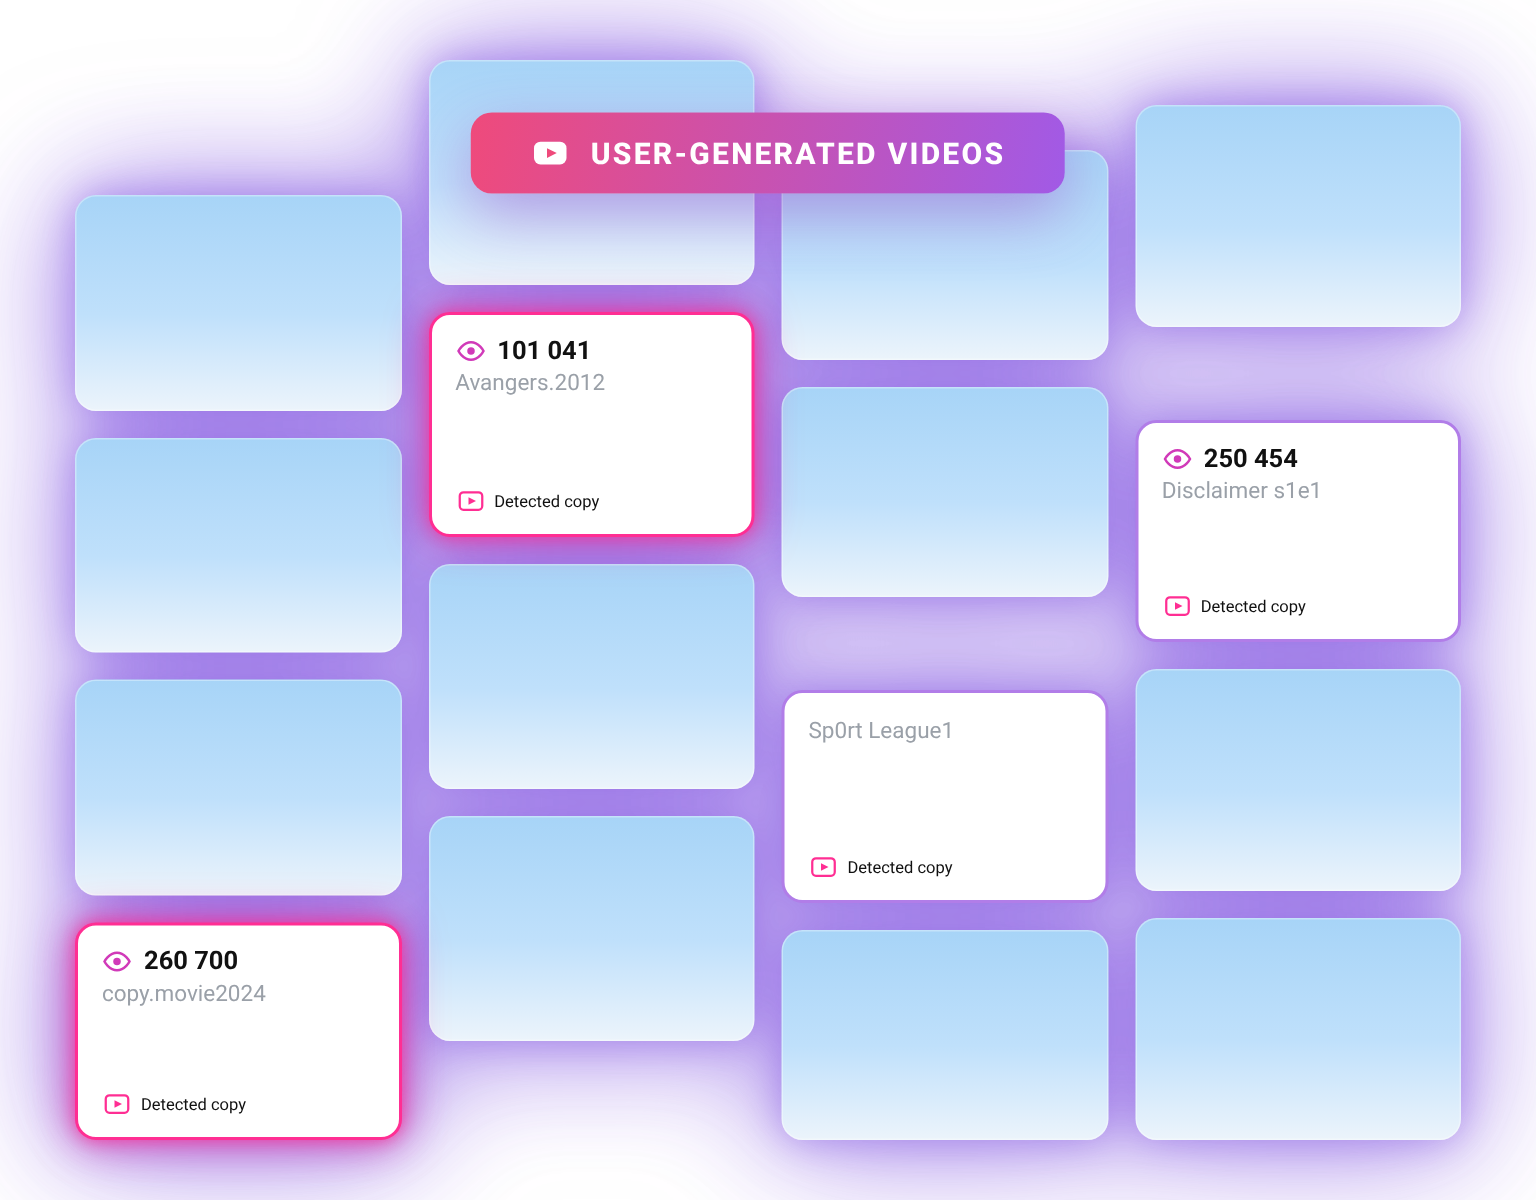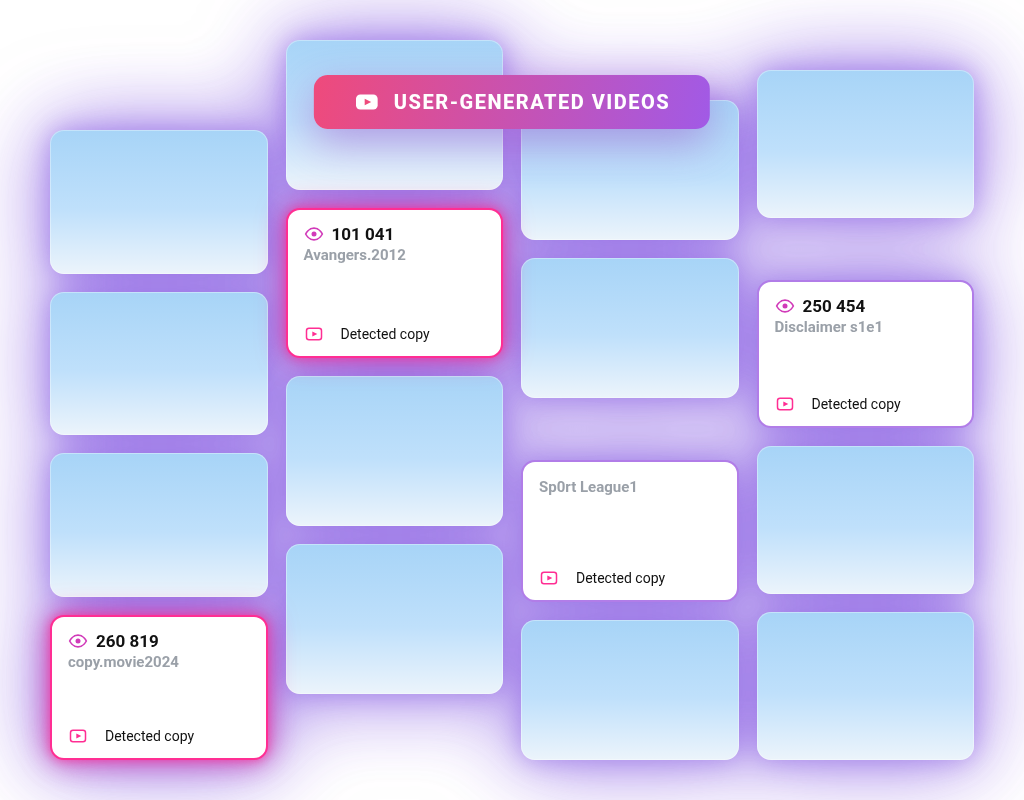--- a/index.html
+++ b/index.html
@@ -71,26 +71,26 @@
     border-color:#b17de8;
     margin-top:44px;
   }
   .card .views{
     display:flex;align-items:center;gap:8px;
     font-weight:700;color:var(--text);font-size:17px;
   }
   .card .views svg{width:20px;height:20px;flex:none;}
   .card .title{
     margin-top:2px;
-    color:var(--muted);font-size:15px;font-weight:700;
+    color:var(--muted);font-size:15px;font-weight:400;
   }
   .card .spacer{flex:1;}
   .card .detected{
-    display:flex;align-items:center;gap:17px;
-    color:var(--text);font-size:14px;
+    display:flex;align-items:center;gap:6px;
+    color:var(--text);font-size:11px;
   }
   .card .detected svg{width:20px;height:20px;flex:none;}
 
   
   .pill{
     position:absolute;
     left:50%;top:75px;transform:translateX(-50%);
     padding:14px 40px;
     border-radius:14px;
     background:linear-gradient(100deg,var(--grad-a),var(--grad-b));
@@ -123,21 +123,21 @@
       <div class="tile"></div>
       <div class="tile"></div>
       <div class="tile"></div>
 
       <div class="card glow">
         <div class="views">
           <svg viewBox="0 0 24 24">
             <path class="eye-path" d="M2 12s3.5-7 10-7 10 7 10 7-3.5 7-10 7S2 12 2 12z"></path>
             <circle class="eye-dot" cx="12" cy="12" r="3"></circle>
           </svg>
-          <span>260 819</span>
+          <span>260 700</span>
         </div>
         <div class="title">copy.movie2024</div>
         <div class="spacer"></div>
         <div class="detected">
           <svg viewBox="0 0 24 24">
             <rect class="play-box" x="3" y="5" width="18" height="14" rx="3"></rect>
             <path class="play-tri" d="M10 9l6 3-6 3z"></path>
           </svg>
           <span>Detected copy</span>
         </div>

